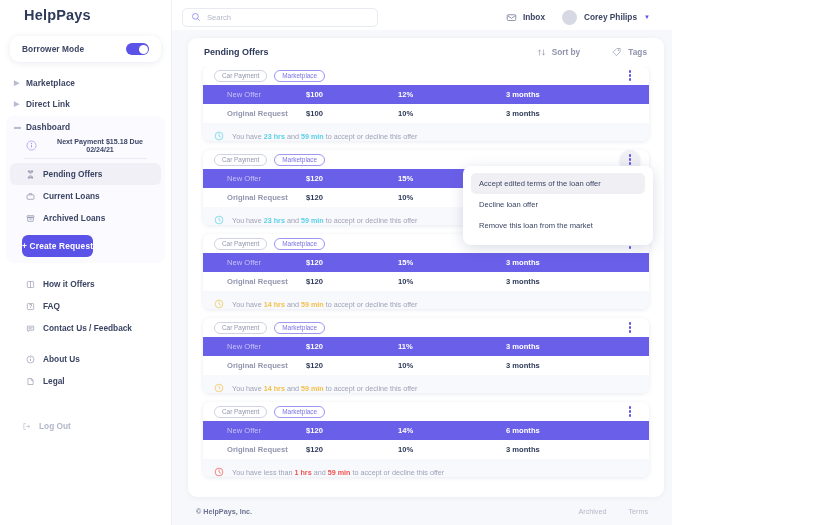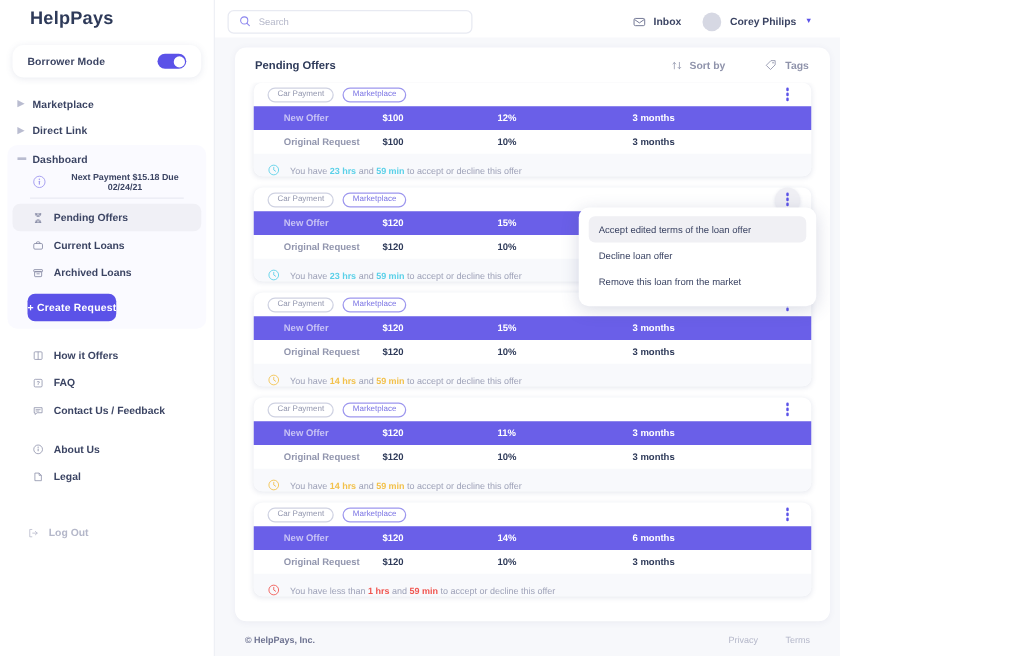--- a/index.html
+++ b/index.html
@@ -188,21 +188,21 @@
 
   .row {
     display: flex; align-items: center;
     height: 19px; font-size: 7.6px;
   }
   .row.new { background: #6a5fe8; color: #fff; }
   .row .c1 { width: 103px; padding-left: 24px; }
   .row .c2 { width: 92px; }
   .row .c3 { width: 108px; }
   .row .c4 { flex: 1; }
-  .row.new .c1 { color: #c7c2f5; font-weight: bold; }
+  .row.new .c1 { color: #c7c2f5; font-weight: normal; }
   .row.new .c2, .row.new .c3, .row.new .c4 { font-weight: bold; color: #fff; }
   .row.orig { background: #fff; color: #2e3a59; }
   .row.orig .c1 { color: #9296ae; font-weight: bold; }
   .row.orig .c2, .row.orig .c3, .row.orig .c4 { font-weight: bold; color: #2e3a59; }
 
   .timer {
     height: 18px; background: #f8f9fc;
     display: flex; align-items: flex-end; gap: 8px;
     padding-left: 11px;
     border-bottom-left-radius: 7px; border-bottom-right-radius: 7px;
@@ -610,19 +610,19 @@
                 </span>
                 <span><span>You have less than</span> <b style="color: rgb(240, 85, 79);">1 hrs</b> <span>and</span> <b style="color: rgb(240, 85, 79);">59 min</b> <span>to accept or decline this offer</span></span>
               </div>
             </div>
           </div>
       </section>
 
       <div class="footer">
         <span class="copyright">© HelpPays, Inc.</span>
         <div class="footer-links">
-          <span>Privacy</span>
+          <span>Archived</span>
           <span>Terms</span>
         </div>
       </div>
     </div>
   </div>
 </div>
 
 </body></html>

